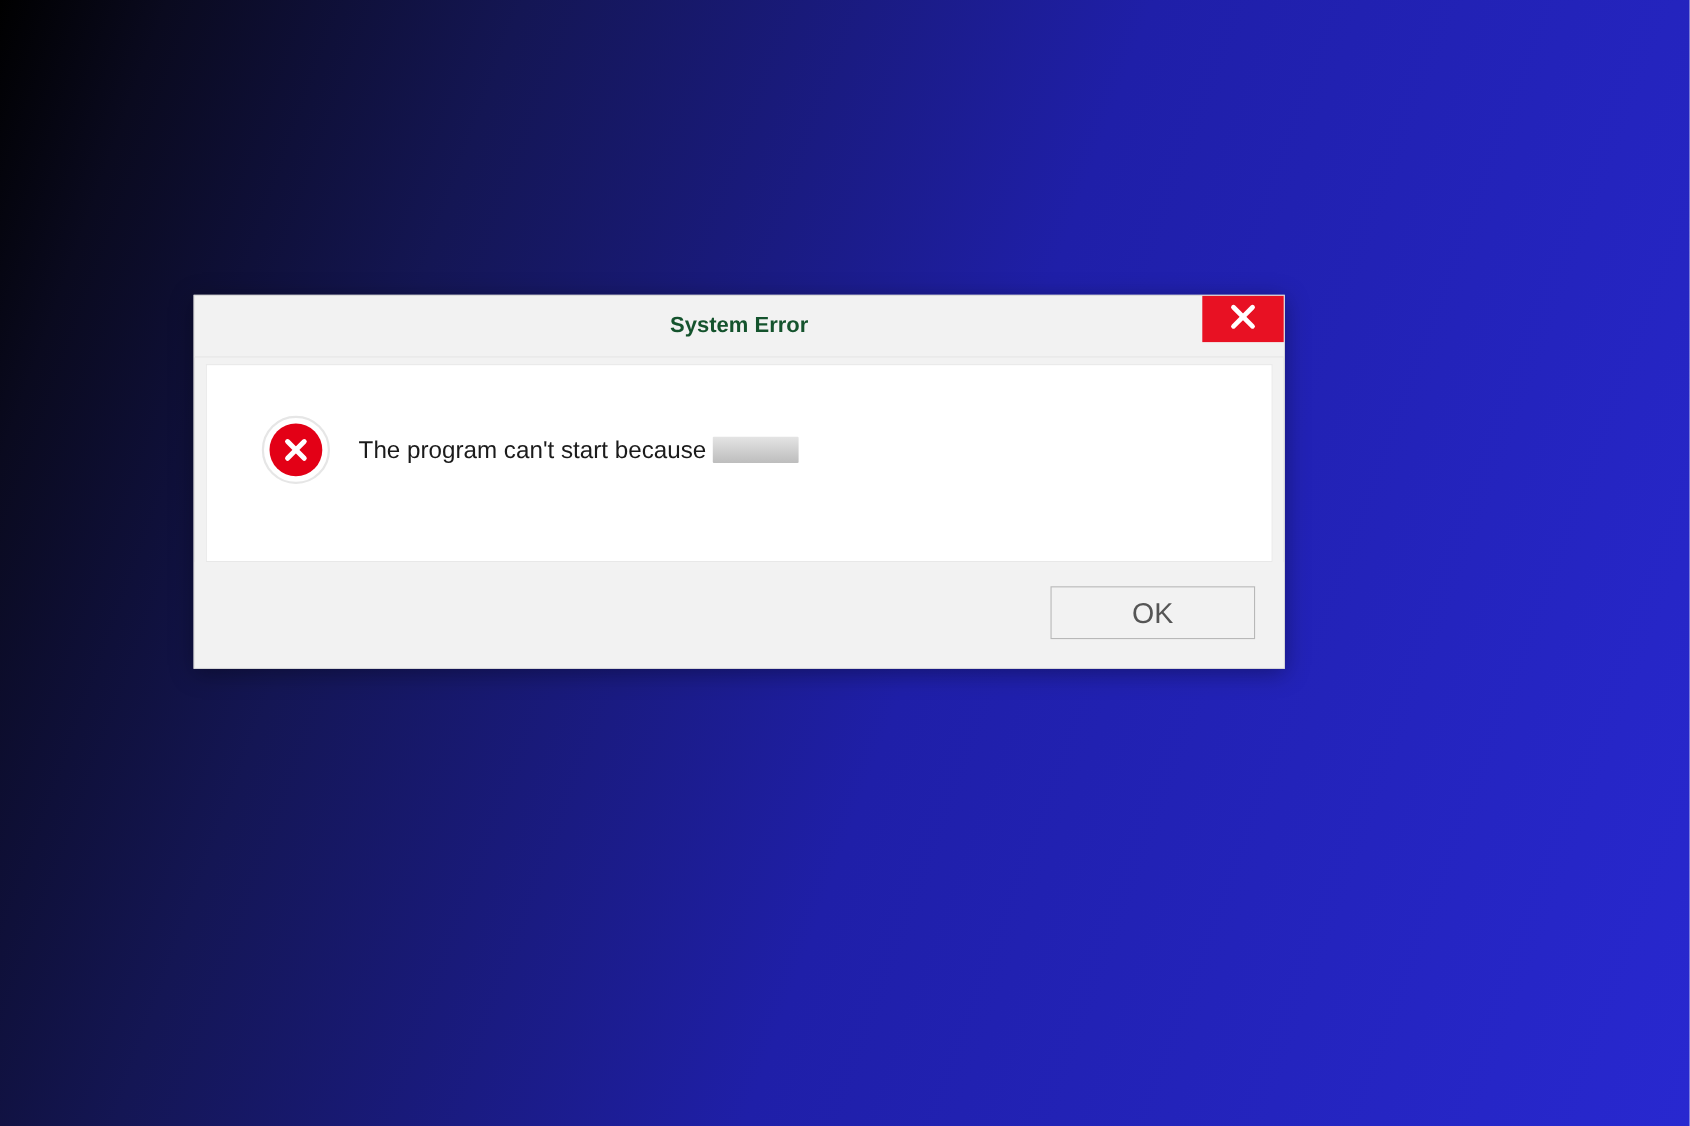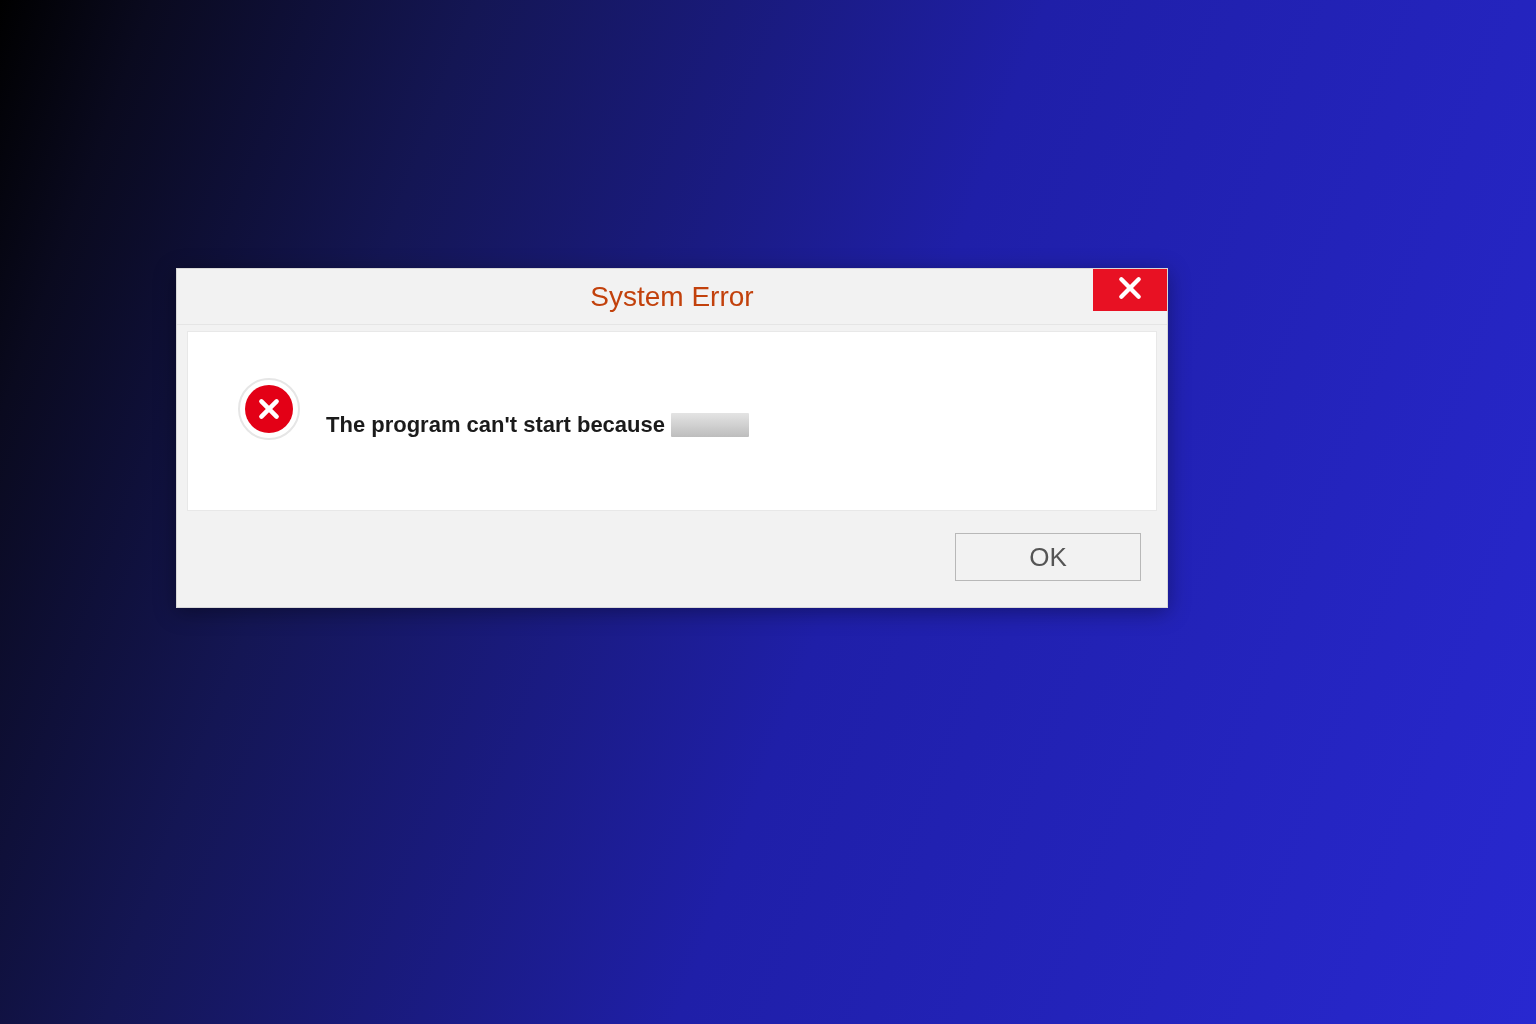--- a/index.html
+++ b/index.html
@@ -27,23 +27,23 @@
     .titlebar {
       display: flex;
       align-items: center;
       justify-content: center;
       height: 56px;
       position: relative;
       background: #f2f2f2;
       border-bottom: 1px solid #e5e5e5;
     }
     .titlebar-title {
-      font-size: 28px;
-      color: #c2410c;
-      font-weight: 400;
+      font-size: 20px;
+      color: #14532d;
+      font-weight: 700;
     }
     .close-btn {
       position: absolute;
       right: 0;
       top: 0;
       width: 74px;
       height: 42px;
       background: #e81123;
       display: flex;
       align-items: center;
@@ -53,23 +53,22 @@
     .close-btn svg {
       width: 26px;
       height: 26px;
     }
     .body-area {
       background: #ffffff;
       border: 1px solid #e8e8e8;
       margin: 6px 10px 0 10px;
       padding: 46px 30px 70px 30px;
       display: flex;
-      align-items: flex-end;
+      align-items: center;
       gap: 26px;
-      font-weight: bold;
     }
     .error-icon-wrap {
       width: 62px;
       height: 62px;
       border-radius: 50%;
       background: #ffffff;
       border: 2px solid #e6e6e6;
       display: flex;
       align-items: center;
       justify-content: center;

